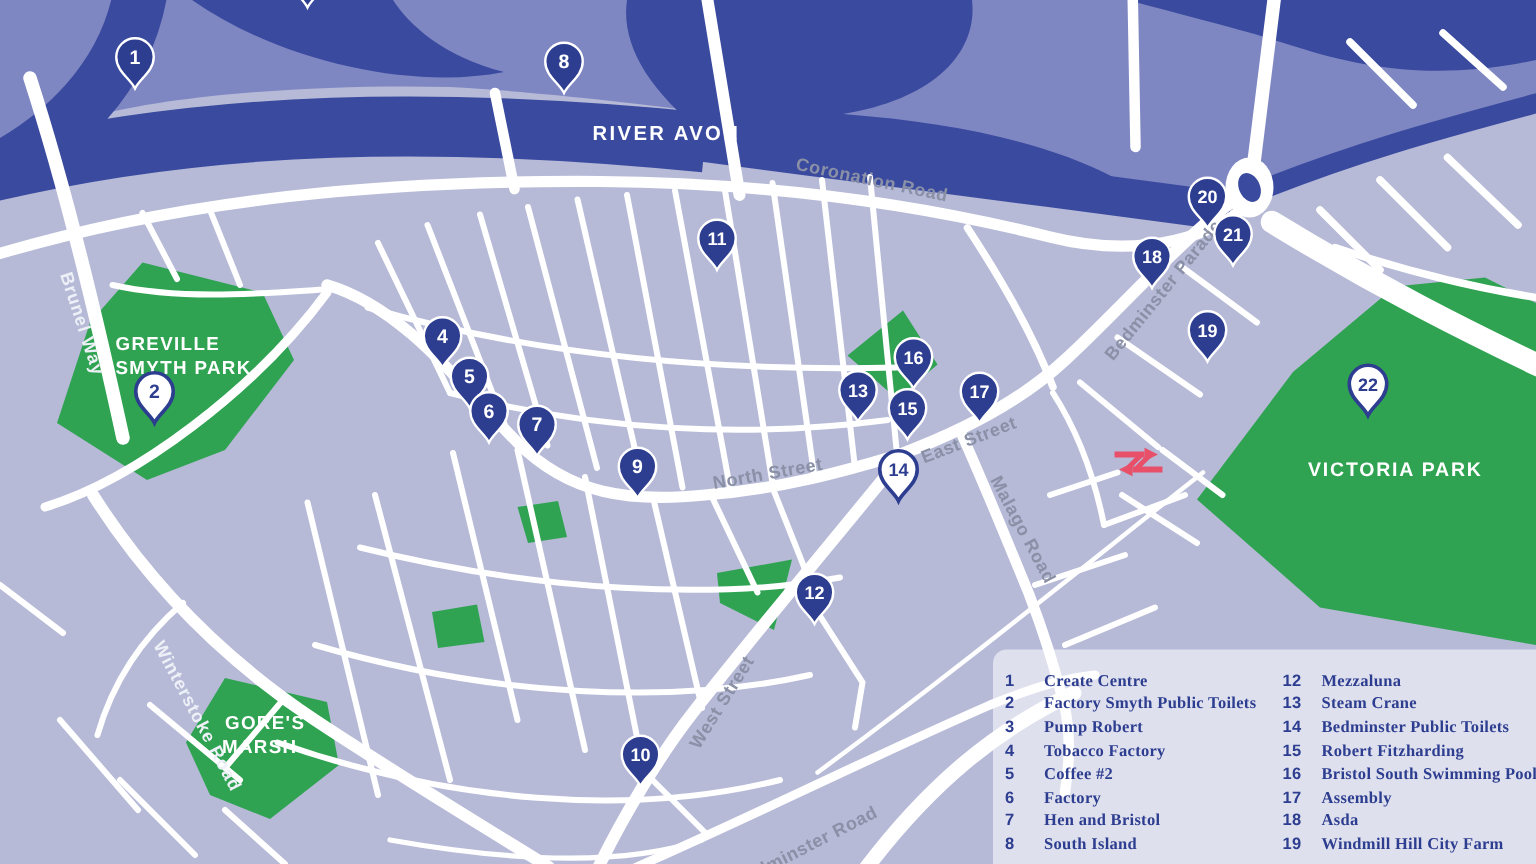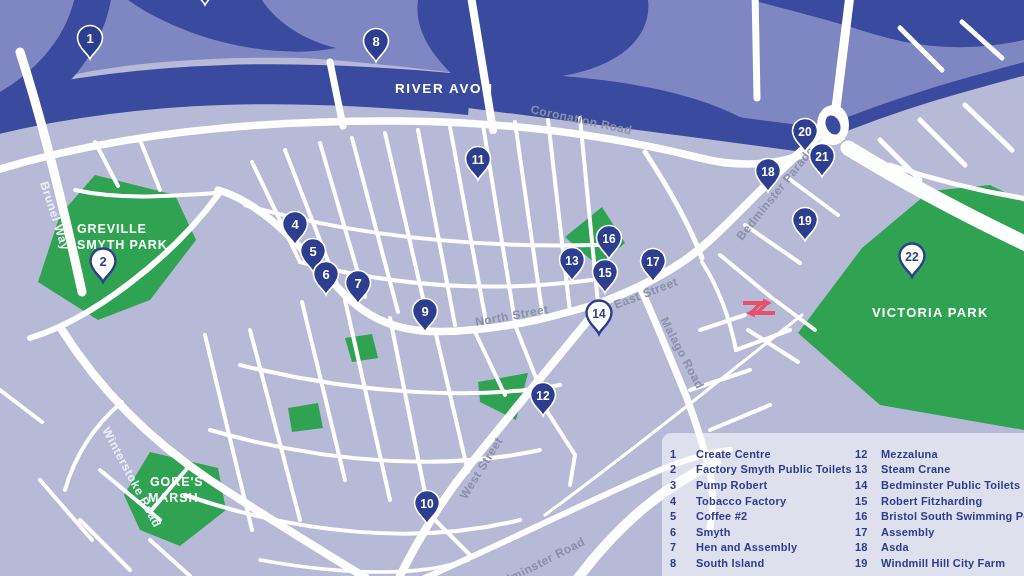--- a/index.html
+++ b/index.html
@@ -17,21 +17,21 @@
   .legend{position:absolute;left:662px;top:433px;width:380px;height:160px;
           background:rgba(255,255,255,0.55);border-top-left-radius:9px;
           padding:13px 0 0 8px;box-sizing:border-box;display:flex;gap:0;}
   .legend-col{display:flex;flex-direction:column;}
   .legend-col.c1{width:185px;}
   .legend-col.c2{width:180px;}
   .legend-row{display:flex;height:15.6px;align-items:center;
               color:#2d3d90;font-size:11px;font-weight:bold;letter-spacing:.2px;
               white-space:nowrap;}
   .legend-num{width:26px;flex:0 0 26px;}
-  .legend-label{flex:1;}
+  .legend-label{flex:1;font-family:Liberation Serif, serif;}
 </style>
 </head>
 <body>
 
 <div class="stage">
 <svg width="1024" height="576" viewBox="0 0 1024 576">
 
   <rect x="0" y="0" width="1024" height="576" fill="#b6bad7"></rect>
 
   <path fill="#7f87c3" d="M0,0 H1024 V75 C960,80 900,92 848,122 C810,132 770,128 700,112
@@ -287,25 +287,25 @@
         <div class="legend-row">
           <span class="legend-num">4</span>
           <span class="legend-label">Tobacco Factory</span>
         </div>
         <div class="legend-row">
           <span class="legend-num">5</span>
           <span class="legend-label">Coffee #2</span>
         </div>
         <div class="legend-row">
           <span class="legend-num">6</span>
-          <span class="legend-label">Smyth</span>
+          <span class="legend-label">Factory</span>
         </div>
         <div class="legend-row">
           <span class="legend-num">7</span>
-          <span class="legend-label">Hen and Assembly</span>
+          <span class="legend-label">Hen and Bristol</span>
         </div>
         <div class="legend-row">
           <span class="legend-num">8</span>
           <span class="legend-label">South Island</span>
         </div>
       </div>
   <div class="legend-col c2" id="legend-col-1">
         <div class="legend-row">
           <span class="legend-num">12</span>
           <span class="legend-label">Mezzaluna</span>

